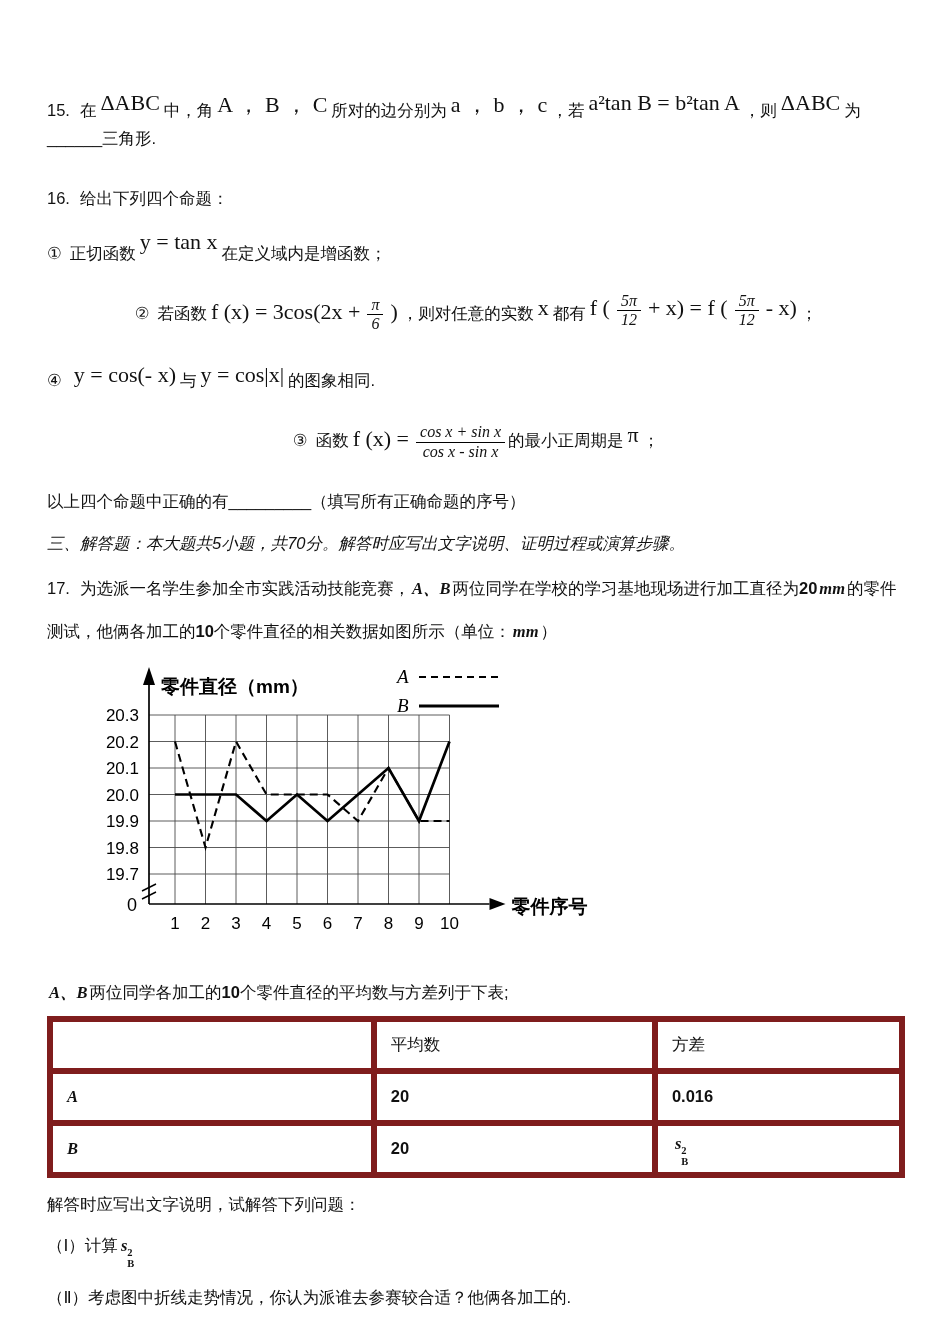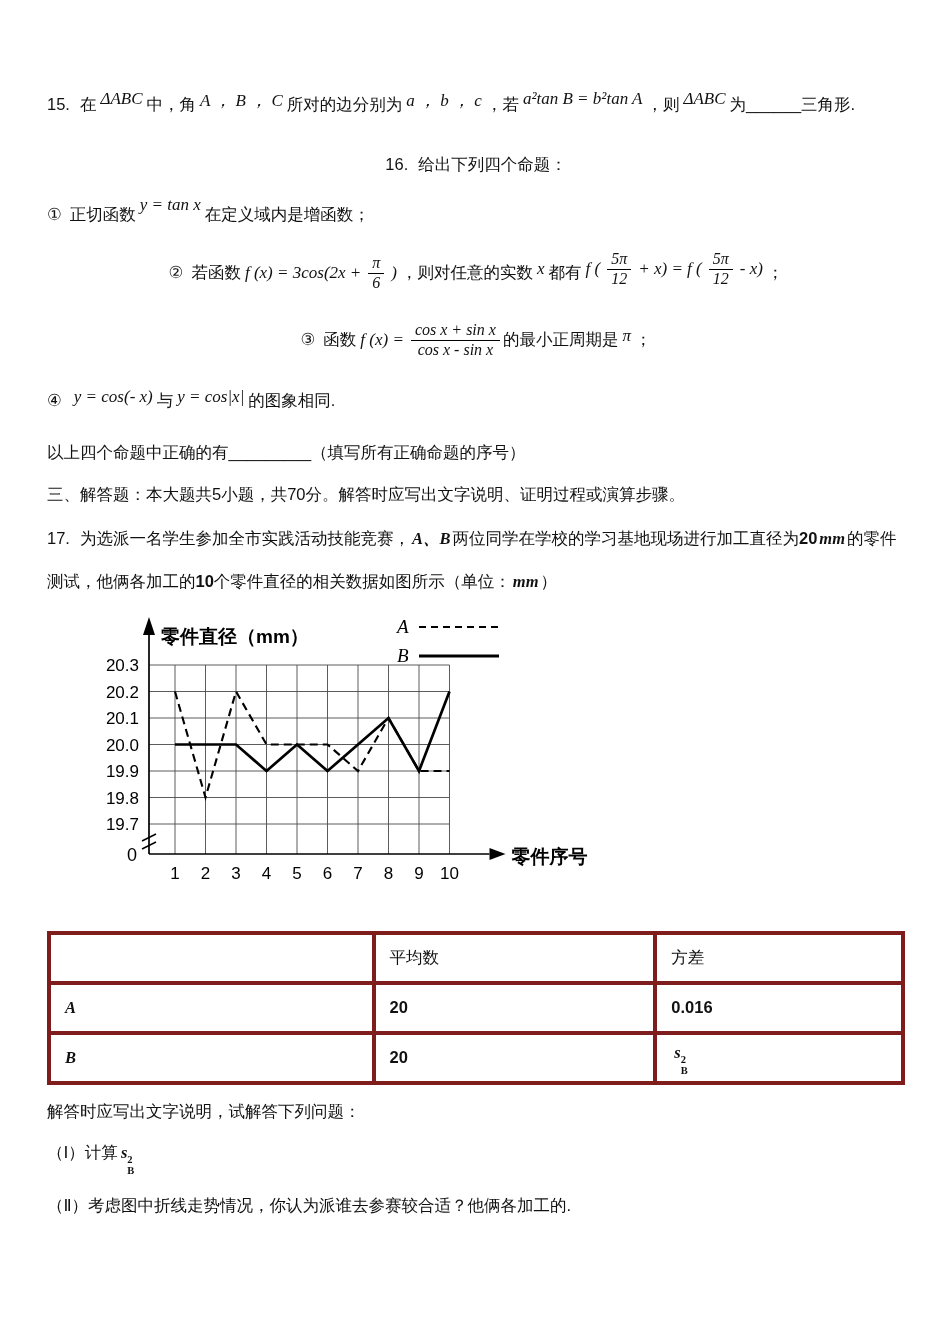--- a/index.html
+++ b/index.html
@@ -2,45 +2,45 @@
 <html><head>
 <meta charset="utf-8">
 <style>
   html,body{margin:0;padding:0;background:#fff;}
   body{
     width:950px;height:1344px;box-sizing:border-box;
     padding:92px 45px 0 47px;overflow:hidden;
     color:#111;font-family:"Liberation Sans",sans-serif;font-size:16.5px;line-height:1.55;
   }
   p{margin:0;}
-  .mi{font-family:"Liberation Serif",serif;font-style:italic;margin:0 4px;font-size:17px;white-space:nowrap;}
+  .mi{font-family:"Liberation Serif",serif;margin:0 4px;font-size:22px;white-space:nowrap;}
   .qno{margin-right:10px;}
   .pre{margin-right:8px;}
   .r4{position:relative;top:-4px;display:inline-block;}
   .r6{position:relative;top:-6px;display:inline-block;}
   .r10{position:relative;top:-10px;display:inline-block;}
   .frac{display:inline-flex;flex-direction:column;align-items:center;vertical-align:middle;
         margin:0 3px;font-family:"Liberation Serif",serif;font-style:italic;font-size:16px;line-height:1.18;}
   .frac .num{border-bottom:1.4px solid #000;padding:0 4px;}
   .frac .den{padding:0 4px;}
   .bold{font-weight:bold;}
   .bi{font-weight:bold;font-style:italic;font-family:"Liberation Serif",serif;margin:0 2px;}
   .svar{font-family:"Liberation Serif",serif;font-weight:bold;font-style:italic;margin:0 3px;white-space:nowrap;}
   .supsub{display:inline-flex;flex-direction:column;font-size:10.5px;line-height:1.05;vertical-align:-5px;font-style:normal;font-weight:bold;}
   #q15{margin-bottom:34px;}
-  #q16h{margin-bottom:24px;text-align:center;}
+  #q16h{margin-bottom:24px;}
   .prop{margin-bottom:26px;}
   #p2,#p3{margin-bottom:28px;text-align:center;}
   #q16f{margin-bottom:16px;}
-  #sec3{margin-bottom:10px;}
+  #sec3{margin-bottom:10px;font-style:italic;}
   #q17{line-height:2.55;margin-bottom:4px;}
   #chart-wrap{margin:6px 0 22px 28px;}
   #tintro{margin:4px 0 10px 0;}
   table{border-collapse:collapse;width:100%;table-layout:fixed;margin:4px 0 14px 0;}
-  td{border:4px solid #7f1d1d;height:42px;padding:2px 14px;vertical-align:middle;font-size:16.5px;}
+  td{border:6px solid #7f1d1d;height:42px;padding:2px 14px;vertical-align:middle;font-size:16.5px;}
   col.c1{width:38%;} col.c2{width:33%;} col.c3{width:29%;}
   .afterp{margin-bottom:16px;}
 </style>
 </head>
 <body>
 
 <div>
 
   <p id="q15">
     <span class="qno">15.</span><span>在</span><span class="mi r6">ΔABC</span><span>中，角</span><span class="mi r4">A ， B ， C</span><span>所对的边分别为</span><span class="mi r4">a ， b ， c</span><span>，若</span><span class="mi r6">a²tan B = b²tan A</span><span>，则</span><span class="mi r6">ΔABC</span><span>为______三角形.</span>
@@ -60,29 +60,29 @@
         <span class="den">6</span>
       </span><span class="mi">)</span><span>，则对任意的实数</span><span class="mi r4">x</span><span>都有</span><span class="mi r4">f (</span><span class="frac r4">
         <span class="num">5π</span>
         <span class="den">12</span>
       </span><span class="mi r4">+ x) = f (</span><span class="frac r4">
         <span class="num">5π</span>
         <span class="den">12</span>
       </span><span class="mi r4">- x)</span><span>；</span>
   </p>
 
+  <p class="prop" id="p4">
+    <span class="pre">④</span><span class="mi r4">y = cos(- x)</span><span>与</span><span class="mi r4">y = cos|x|</span><span>的图象相同.</span>
+  </p>
+
   <p class="prop" id="p3">
     <span class="pre">③</span><span>函数</span><span class="mi">f (x) =</span><span class="frac">
         <span class="num">cos x + sin x</span>
         <span class="den">cos x - sin x</span>
       </span><span>的最小正周期是</span><span class="mi r4">π</span><span>；</span>
-  </p>
-
-  <p class="prop" id="p4">
-    <span class="pre">④</span><span class="mi r4">y = cos(- x)</span><span>与</span><span class="mi r4">y = cos|x|</span><span>的图象相同.</span>
   </p>
 
   <p id="q16f">以上四个命题中正确的有_________（填写所有正确命题的序号）</p>
 
   <p id="sec3">三、解答题：本大题共5小题，共70分。解答时应写出文字说明、证明过程或演算步骤。</p>
 
   <p id="q17">
     <span class="qno">17.</span><span>为选派一名学生参加全市实践活动技能竞赛，</span><span class="bi">A、B</span><span>两位同学在学校的学习基地现场进行加工直径为</span><span class="bold">20</span><span class="bi">mm</span><span>的零件测试，他俩各加工的</span><span class="bold">10</span><span>个零件直径的相关数据如图所示（单位：</span><span class="bi">mm</span><span>）</span>
   </p>
 
@@ -141,20 +141,23 @@
           <text x="322" y="24" font-size="19" font-style="italic" font-family="&quot;Liberation Serif&quot;,serif">A</text>
           <line x1="344" y1="18" x2="424" y2="18" stroke="#000" stroke-width="2.2" stroke-dasharray="7 5"></line>
           <text x="322" y="53" font-size="19" font-style="italic" font-family="&quot;Liberation Serif&quot;,serif">B</text>
           <line x1="344" y1="47" x2="424" y2="47" stroke="#000" stroke-width="2.8"></line>
         </g>
         <polyline points="100,82.5 130.5,188.5 161,82.5 191.5,135.5 222,135.5 252.5,135.5 283,162 313.5,109 344,162 374.5,162" fill="none" stroke="#000" stroke-width="2.1" stroke-dasharray="8 5"></polyline>
         <polyline points="100,135.5 130.5,135.5 161,135.5 191.5,162 222,135.5 252.5,162 283,135.5 313.5,109 344,162 374.5,82.5" fill="none" stroke="#000" stroke-width="2.7"></polyline>
       </svg>
   </div>
 
+  <p id="tintro">
+    <span class="bi">A、B</span><span>两位同学各加工的</span><span class="bold">10</span><span>个零件直径的平均数与方差列于下表;</span>
+  </p>
 
   <table>
     <colgroup>
         <col class="c1">
         <col class="c2">
         <col class="c3">
       </colgroup>
     <tbody>
         <tr>
       <td></td>

